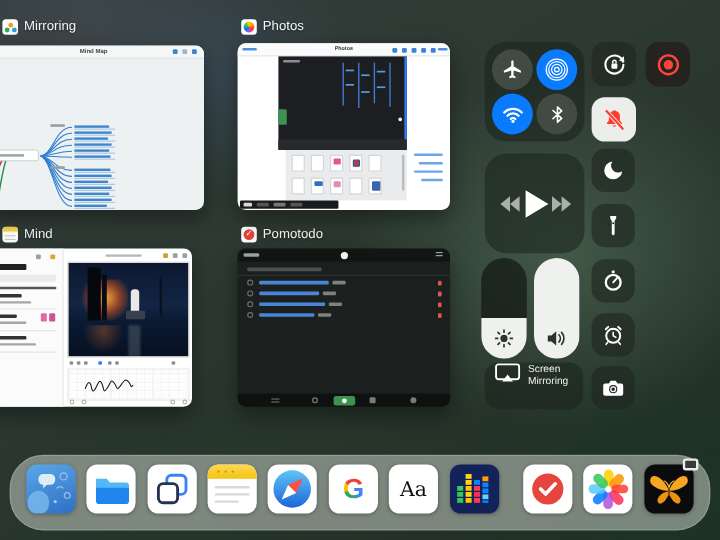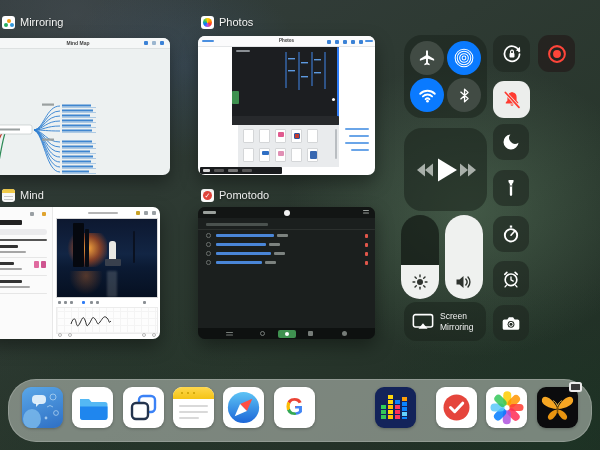--- a/index.html
+++ b/index.html
@@ -423,21 +423,21 @@
     </svg>
   </div>
   <div class="slider" style="left:445px;top:215px">
     <div class="fill" style="height:84px"></div>
     <svg class="abs" style="left:10px;bottom:9px" width="18" height="16" viewBox="0 0 18 16">
       <path d="M1.5 5.5v5h3l4 3.4V2.1l-4 3.4z" fill="#2e332e"></path>
       <path d="M10.8 5a4.5 4.5 0 0 1 0 6M13 3a7.5 7.5 0 0 1 0 10" stroke="#2e332e" stroke-width="1.4" fill="none" stroke-linecap="round"></path>
     </svg>
   </div>
 
-  <div class="ccblock" style="left:404px;top:302px;width:82px;height:39px;border-radius:12px;display:flex;align-items:center;gap:6px;padding-left:8px">
+  <div class="ccblock" style="left:404px;top:302px;width:82px;height:39px;border-radius:12px;display:flex;gap:6px;padding-left:8px">
     <svg width="22" height="17" viewBox="0 0 24 18" fill="none">
       <rect x="1.5" y="1.5" width="21" height="13.5" rx="2.2" stroke="#fff" stroke-width="1.7"></rect>
       <polygon points="7,17 17,17 12,10.8" fill="#fff"></polygon>
     </svg>
     <span style="font-size:8.5px;line-height:1.2;color:#f2f2f2;width:40px">Screen Mirroring</span>
   </div>
 
   <div id="dock"></div>
 
   <div class="dicon" style="left:22px;background:linear-gradient(160deg,#5aa7e8,#2e6fc4)">
@@ -479,20 +479,23 @@
             <stop offset="1" stop-color="#1c66d8"></stop>
           </linearGradient>
         </defs>
       <circle cx="21" cy="21" r="16" fill="url(#sg)"></circle>
       <path d="M30 12 L17.5 17.5 L24.5 24.5 Z" fill="#ff4f43"></path>
       <path d="M12 30 L24.5 24.5 L17.5 17.5 Z" fill="#fff"></path>
     </svg>
   </div>
   <div class="dicon" style="left:274px;display:flex;align-items:center;justify-content:center">
     <span class="g-logo">G</span>
+  </div>
+  <div class="dicon" style="left:324px;display:flex;align-items:center;justify-content:center">
+    <span style="font-family:'DejaVu Serif',serif;font-size:17px;color:#111">Aa</span>
   </div>
   <div class="dicon" style="left:375px;background:#13235a">
     <svg width="41" height="41" viewBox="0 0 41 41">
       <g>
         <rect x="6" y="23" width="5" height="4" fill="#34c759"></rect>
           <rect x="6" y="28" width="5" height="4" fill="#34c759"></rect>
           <rect x="6" y="18" width="5" height="4" fill="#30d158"></rect>
         <rect x="13" y="8" width="5" height="4" fill="#ffd60a"></rect>
           <rect x="13" y="13" width="5" height="4" fill="#ffd60a"></rect>
           <rect x="13" y="18" width="5" height="4" fill="#ffc300"></rect>

